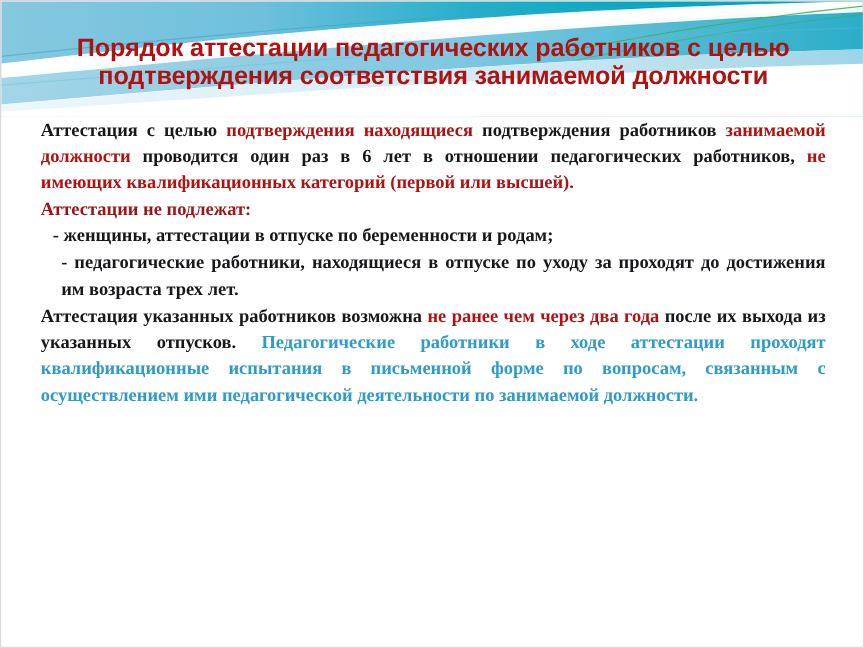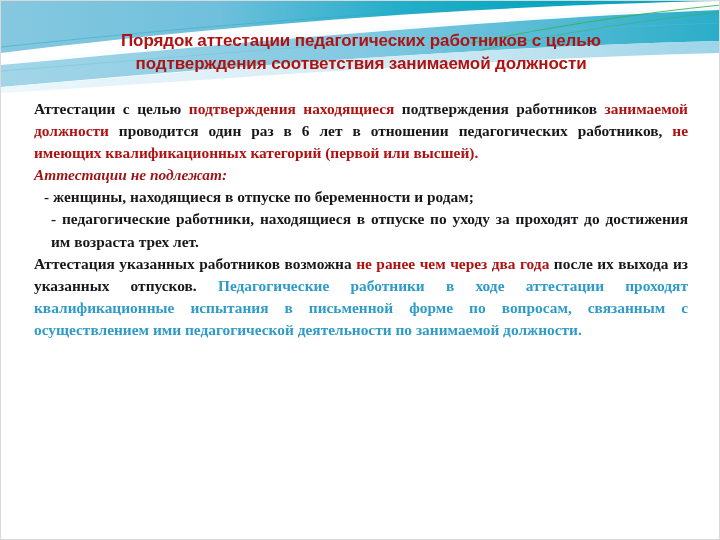--- a/index.html
+++ b/index.html
@@ -40,21 +40,21 @@
   
   .title-block {
     position: absolute;
     left: 42px;
     top: 28px;
     width: 636px;
     z-index: 3;
     text-align: center;
     font-family: "Liberation Sans", "DejaVu Sans", sans-serif;
     font-weight: bold;
-    font-size: 17px;
+    font-size: 21px;
     line-height: 23px;
     color: #B01212;
     letter-spacing: -0.1px;
   }
   .title-line { display: block; white-space: nowrap; }
 
   
   .body-block {
     position: absolute;
     left: 33px;
@@ -77,21 +77,20 @@
     padding-left: 17px;
   }
   .para.hang-small {
     padding-left: 10px;
   }
 
   .red { color: #B01212; }
   .blue { color: #2E9BC9; }
   .head-red-italic {
     color: #9E1414;
-    font-style: italic;
     font-weight: bold;
   }
 </style>
 </head>
 <body>
 
 <div class="slide">
 
   <div class="header-band">
     <svg viewBox="0 0 720 96" preserveAspectRatio="none">
@@ -135,24 +134,24 @@
     </svg>
   </div>
 
   <div class="title-block">
     <span class="title-line">Порядок аттестации педагогических работников с целью</span>
     <span class="title-line">подтверждения соответствия занимаемой должности</span>
   </div>
 
   <div class="body-block">
 
-    <p class="para"><span>Аттестации с целью </span><span class="red">подтверждения находящиеся</span><span> подтверждения работников </span><span class="red">занимаемой должности</span><span> проводится один раз в 6 лет в отношении педагогических работников, </span><span class="red">не имеющих квалификационных категорий (первой или высшей).</span></p>
+    <p class="para"><span>Аттестация с целью </span><span class="red">подтверждения находящиеся</span><span> подтверждения работников </span><span class="red">занимаемой должности</span><span> проводится один раз в 6 лет в отношении педагогических работников, </span><span class="red">не имеющих квалификационных категорий (первой или высшей).</span></p>
 
     <p class="para head-red-italic">Аттестации не подлежат:</p>
 
-    <p class="para hang-small">- женщины, находящиеся в отпуске по беременности и родам;</p>
+    <p class="para hang-small">- женщины, аттестации в отпуске по беременности и родам;</p>
     <p class="para hang">- педагогические работники, находящиеся в отпуске по уходу за проходят до достижения им возраста трех лет.</p>
 
     <p class="para"><span>Аттестация указанных работников возможна </span><span class="red">не ранее чем через два года</span><span> после их выхода из указанных отпусков. </span><span class="blue">Педагогические работники в ходе аттестации проходят квалификационные испытания в письменной форме по вопросам, связанным с осуществлением ими педагогической деятельности по занимаемой должности.</span></p>
 
   </div>
 
 </div>
 
 </body></html>

